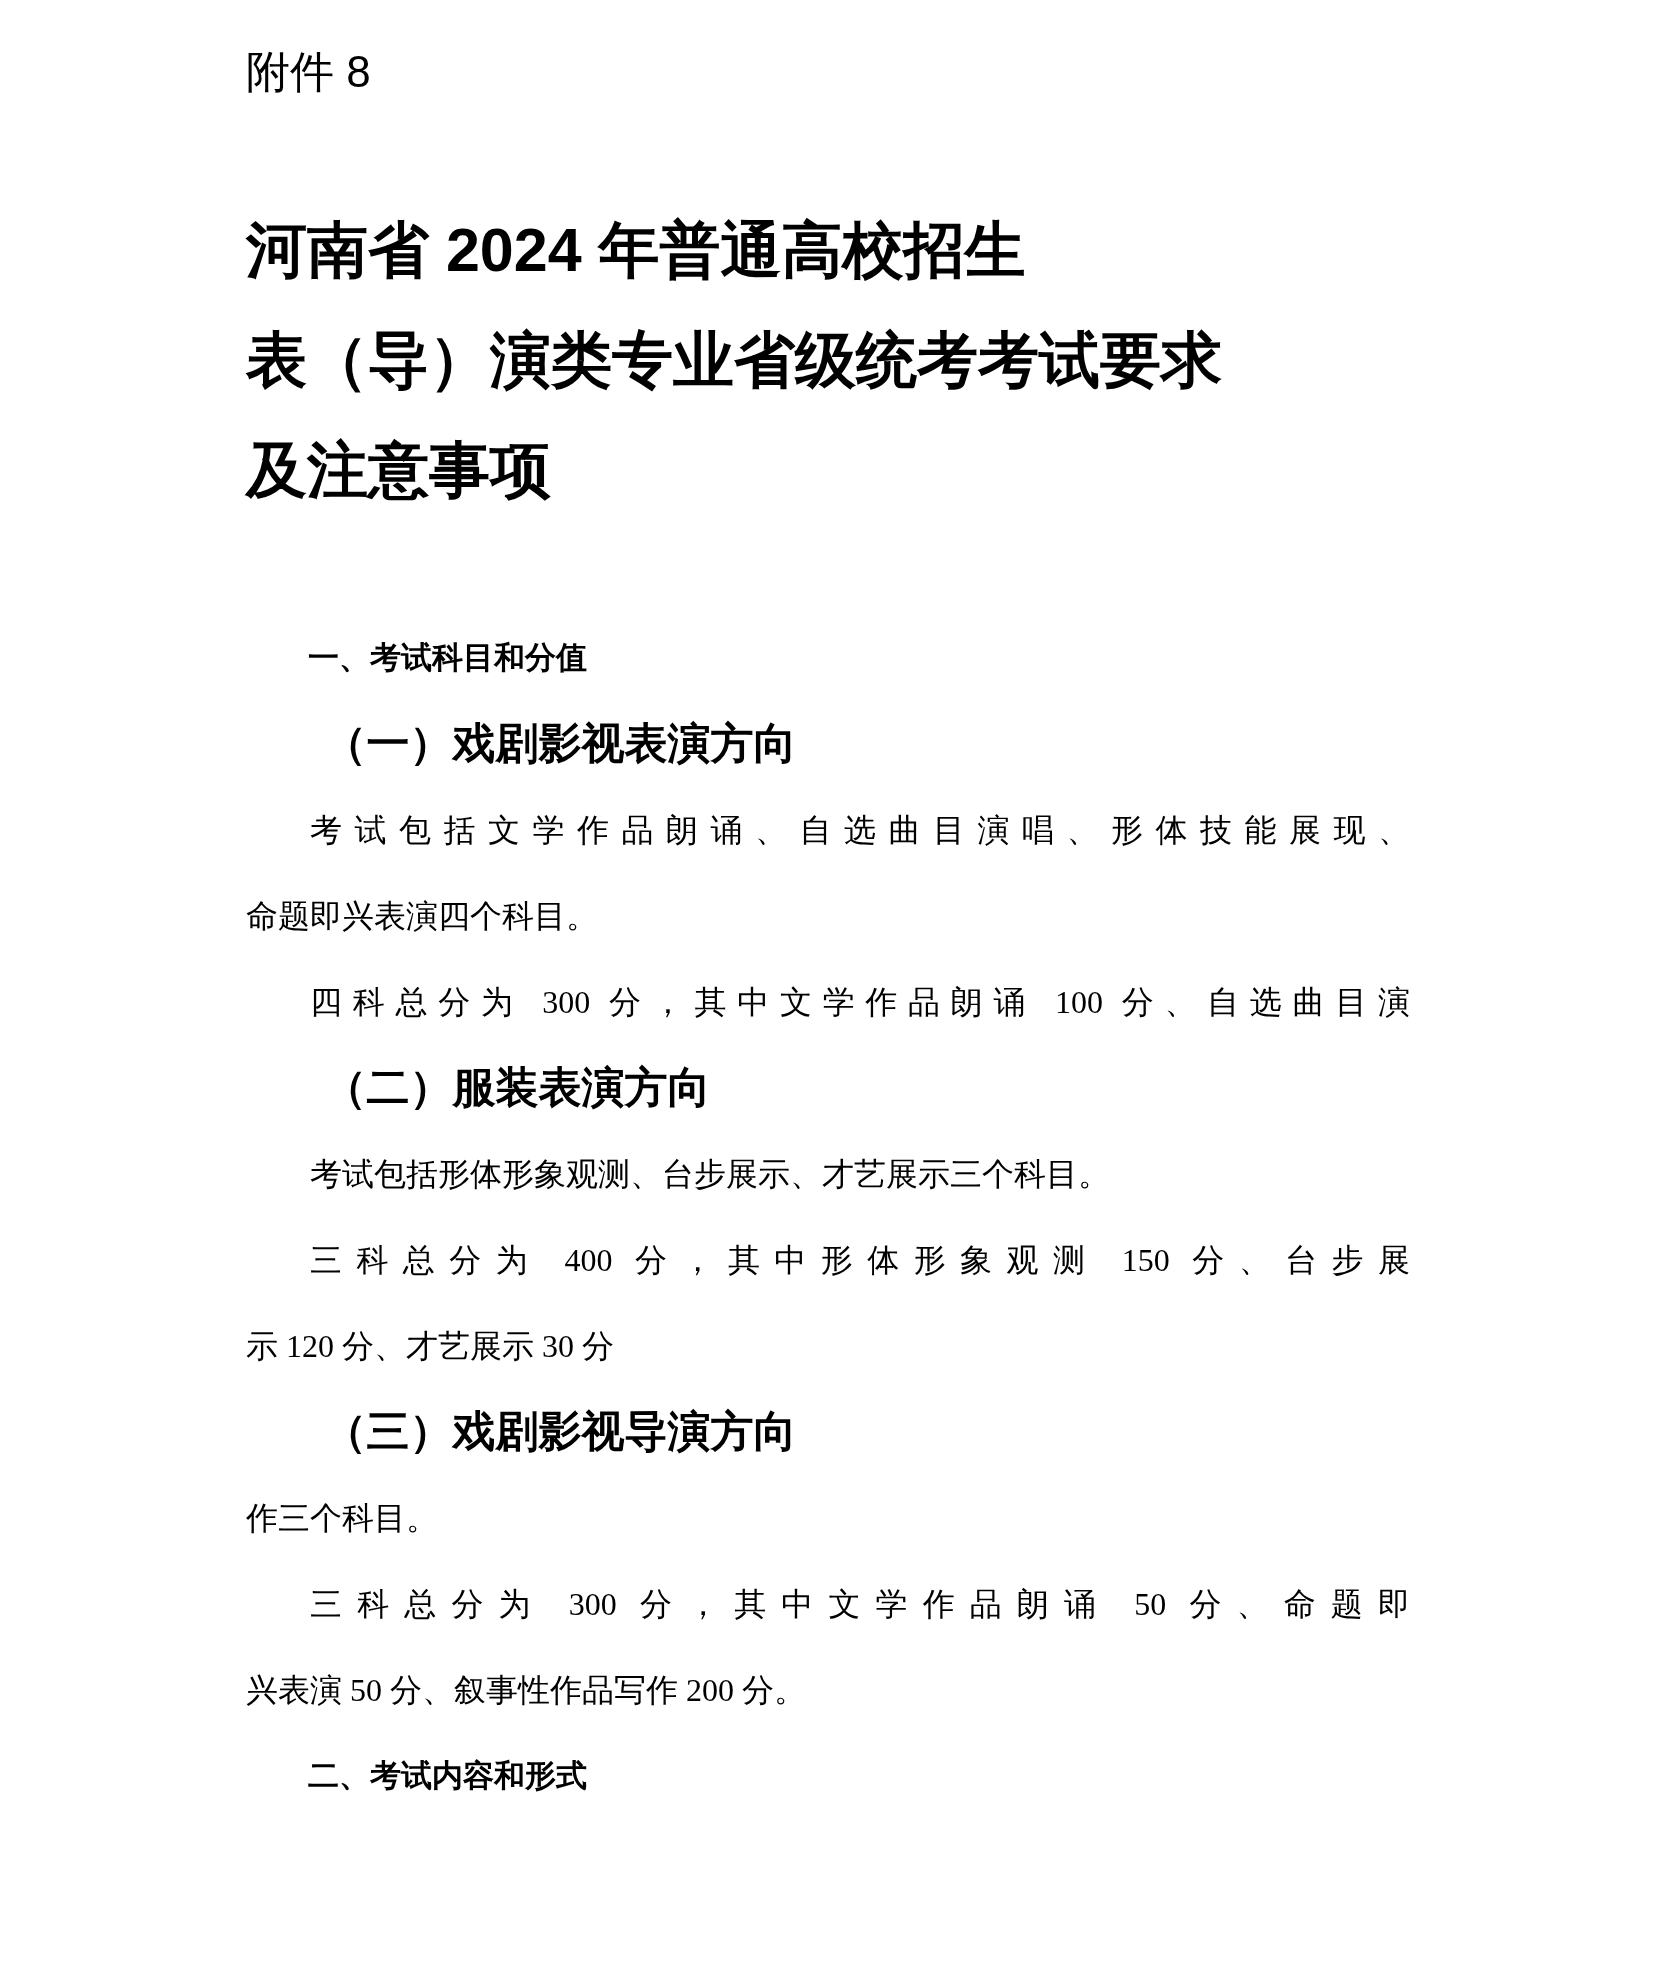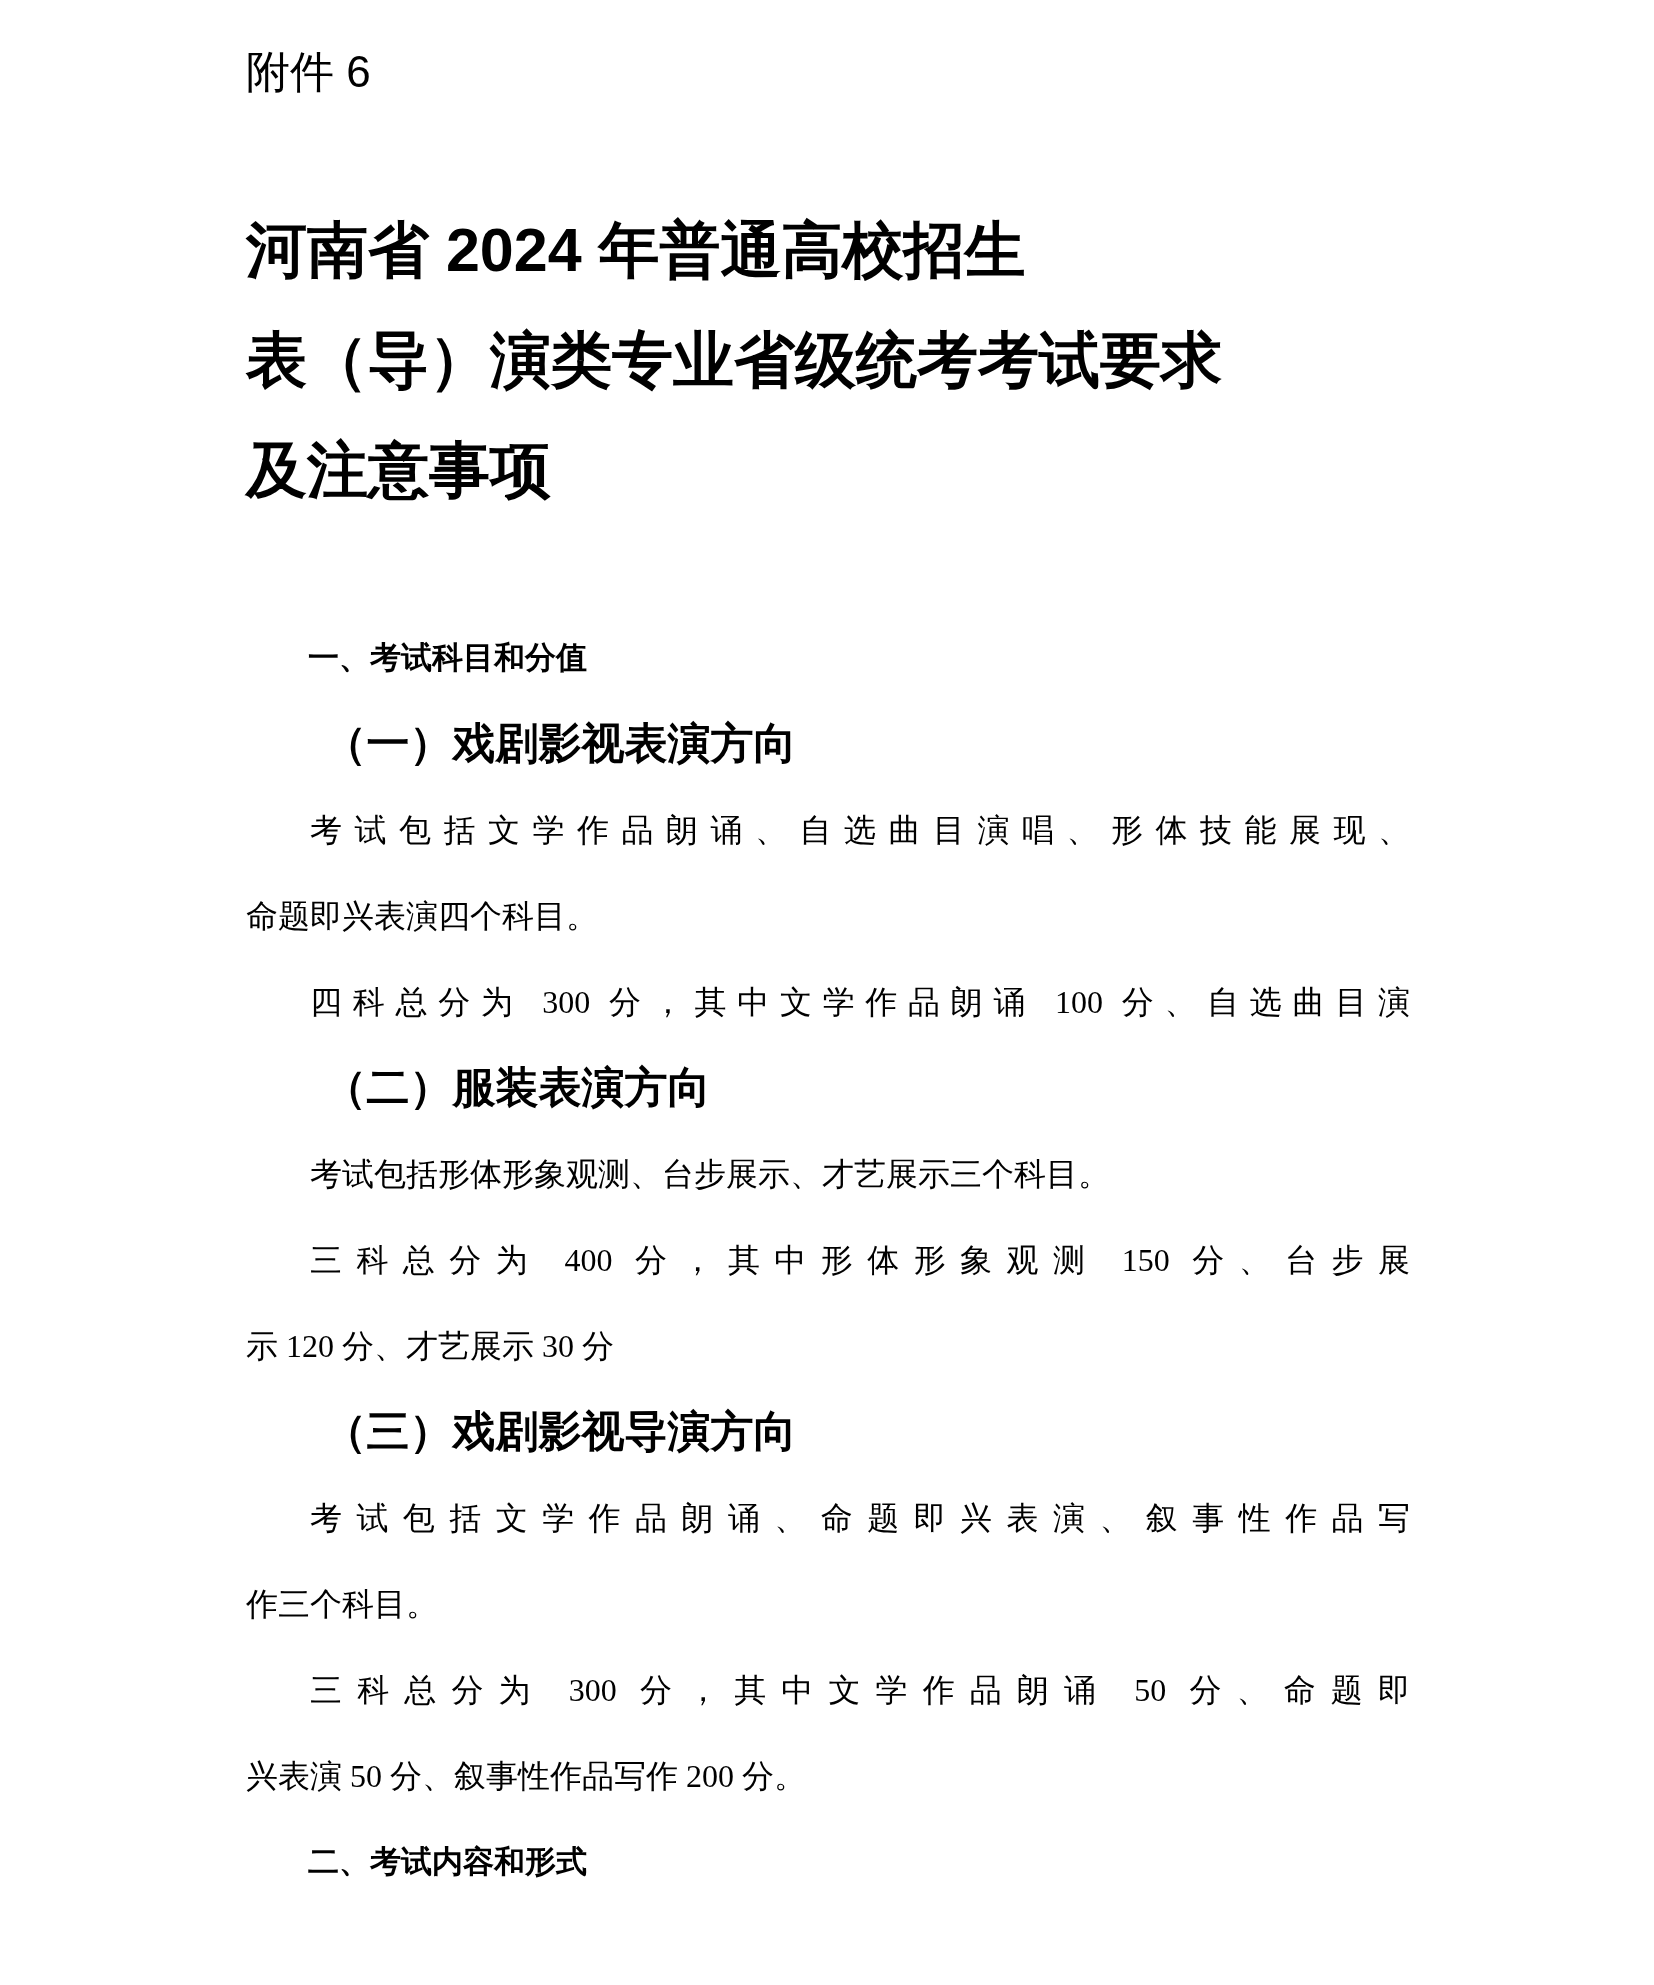--- a/index.html
+++ b/index.html
@@ -59,38 +59,37 @@
   }
   .line.justify {
     text-align: justify;
     text-align-last: justify;
   }
 </style>
 </head>
 <body>
 
 <div class="page">
-  <div class="attachment">附件 6</div>
+  <div class="attachment">附件 8</div>
 
   <div class="title-block">
     <div class="title-line">河南省 2024 年普通高校招生</div>
     <div class="title-line">表（导）演类专业省级统考考试要求</div>
     <div class="title-line">及注意事项</div>
   </div>
 
   <div class="doc" id="doc-lines">
       <div class="line h-num">一、考试科目和分值</div>
       <div class="line h-sub">（一）戏剧影视表演方向</div>
       <div class="line indent justify">考试包括文学作品朗诵、自选曲目演唱、形体技能展现、</div>
       <div class="line">命题即兴表演四个科目。</div>
       <div class="line indent justify">四科总分为 300 分，其中文学作品朗诵 100 分、自选曲目演</div>
       <div class="line h-sub">（二）服装表演方向</div>
       <div class="line indent">考试包括形体形象观测、台步展示、才艺展示三个科目。</div>
       <div class="line indent justify">三科总分为 400 分，其中形体形象观测 150 分、台步展</div>
       <div class="line">示 120 分、才艺展示 30 分</div>
       <div class="line h-sub">（三）戏剧影视导演方向</div>
-      <div class="line indent justify">考试包括文学作品朗诵、命题即兴表演、叙事性作品写</div>
       <div class="line">作三个科目。</div>
       <div class="line indent justify">三科总分为 300 分，其中文学作品朗诵 50 分、命题即</div>
       <div class="line">兴表演 50 分、叙事性作品写作 200 分。</div>
       <div class="line h-num">二、考试内容和形式</div>
     </div>
 </div>
 
 </body></html>

